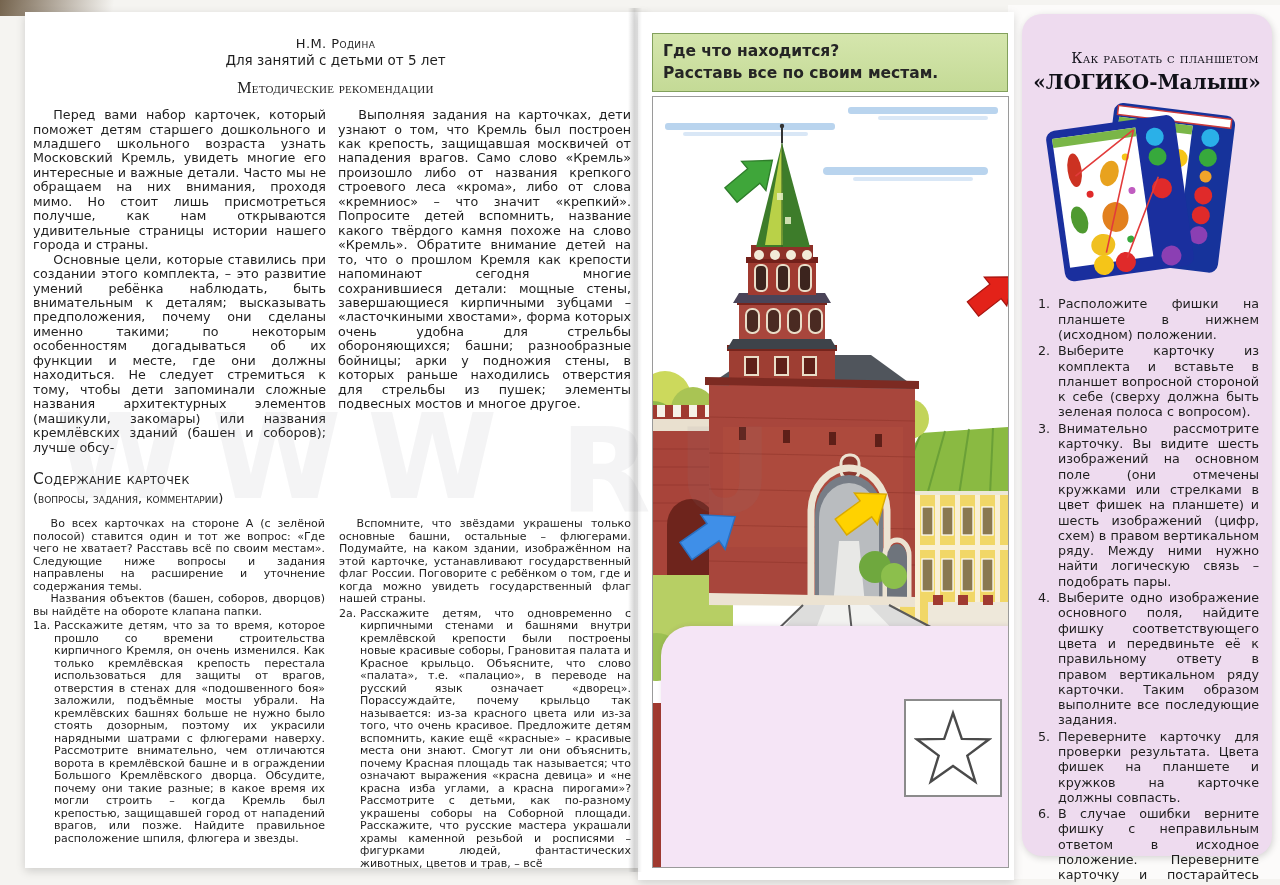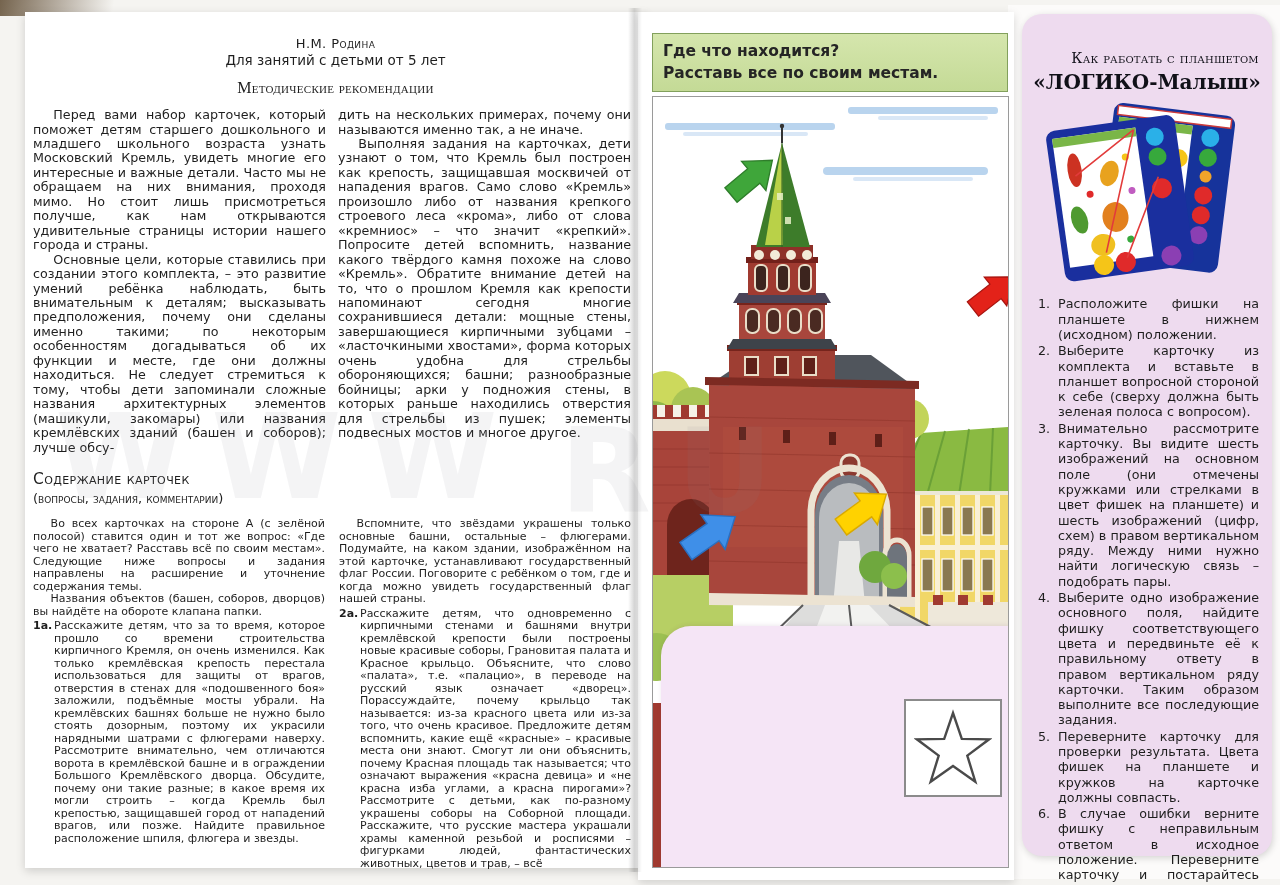--- a/index.html
+++ b/index.html
@@ -32,21 +32,21 @@
   .col{width:293px;font-size:12.7px;line-height:14.45px;text-align:justify;}
   .col p{margin:0;}
   p.ind{text-indent:1.6em;}
   .contents-head{text-align:left;margin-top:13px;line-height:1.45;}
   .c-title{font-size:15.5px;font-variant:small-caps;letter-spacing:.4px;}
   .c-sub{font-size:13px;font-variant:small-caps;}
   .small-cols{display:flex;gap:14px;margin-top:9px;}
   .scol{width:292px;font-size:11px;line-height:12.5px;text-align:justify;}
   .scol p{margin:0;}
   .item{position:relative;padding-left:21px;margin-top:2px;}
-  .item .lbl{position:absolute;left:0;top:0;font-weight:bold;}
+  .item .lbl{position:absolute;left:0;top:0;font-weight:normal;}
 
   
   .center-page{position:absolute;left:638px;top:12px;width:376px;height:868px;background:#fff;
     box-shadow:0 3px 9px rgba(0,0,0,.15);z-index:3;}
   .q-band{position:absolute;left:14px;top:21px;width:334px;
     background:linear-gradient(#d5e6ad,#c4da96);border:1px solid #82a05c;
     padding:6px 10px;font-weight:bold;font-size:15.5px;line-height:1.45;color:#252525;}
   .illo{position:absolute;left:14px;top:84px;width:355px;height:770px;border:1px solid #9a9a9a;
     background:#fff;overflow:hidden;}
   .illo svg{display:block;}
@@ -79,21 +79,20 @@
       <div class="author">Н.М. Родина</div>
       <div class="book-sub">Для занятий с детьми от 5 лет</div>
       <div class="section-title">Методические рекомендации</div>
     </div>
     <div class="cols">
       <div class="col">
         <p class="ind">Перед вами набор карточек, который поможет детям старшего дошкольного и младшего школьного возраста узнать Московский Кремль, увидеть многие его интересные и важные детали. Часто мы не обращаем на них внимания, проходя мимо. Но стоит лишь присмотреться получше, как нам открываются удивительные страницы истории нашего города и страны.</p>
         <p class="ind">Основные цели, которые ставились при создании этого комплекта, – это развитие умений ребёнка наблюдать, быть внимательным к деталям; высказывать предположения, почему они сделаны именно такими; по некоторым особенностям догадываться об их функции и месте, где они должны находиться. Не следует стремиться к тому, чтобы дети запоминали сложные названия архитектурных элементов (машикули, закомары) или названия кремлёвских зданий (башен и соборов); лучше обсу-</p>
       </div>
       <div class="col">
-        <p>дить на нескольких примерах, почему они называются именно так, а не иначе.</p>
         <p class="ind">Выполняя задания на карточках, дети узнают о том, что Кремль был построен как крепость, защищавшая москвичей от нападения врагов. Само слово «Кремль» произошло либо от названия крепкого строевого леса «крома», либо от слова «кремниос» – что значит «крепкий». Попросите детей вспомнить, название какого твёрдого камня похоже на слово «Кремль». Обратите внимание детей на то, что о прошлом Кремля как крепости напоминают сегодня многие сохранившиеся детали: мощные стены, завершающиеся кирпичными зубцами – «ласточкиными хвостами», форма которых очень удобна для стрельбы обороняющихся; башни; разнообразные бойницы; арки у подножия стены, в которых раньше находились отверстия для стрельбы из пушек; элементы подвесных мостов и многое другое.</p>
       </div>
     </div>
     <div class="contents-head">
       <div class="c-title">Содержание карточек</div>
       <div class="c-sub">(вопросы, задания, комментарии)</div>
     </div>
     <div class="small-cols">
       <div class="scol">
         <p class="ind">Во всех карточках на стороне А (с зелёной полосой) ставится один и тот же вопрос: «Где чего не хватает? Расставь всё по своим местам». Следующие ниже вопросы и задания направлены на расширение и уточнение содержания темы.</p>

